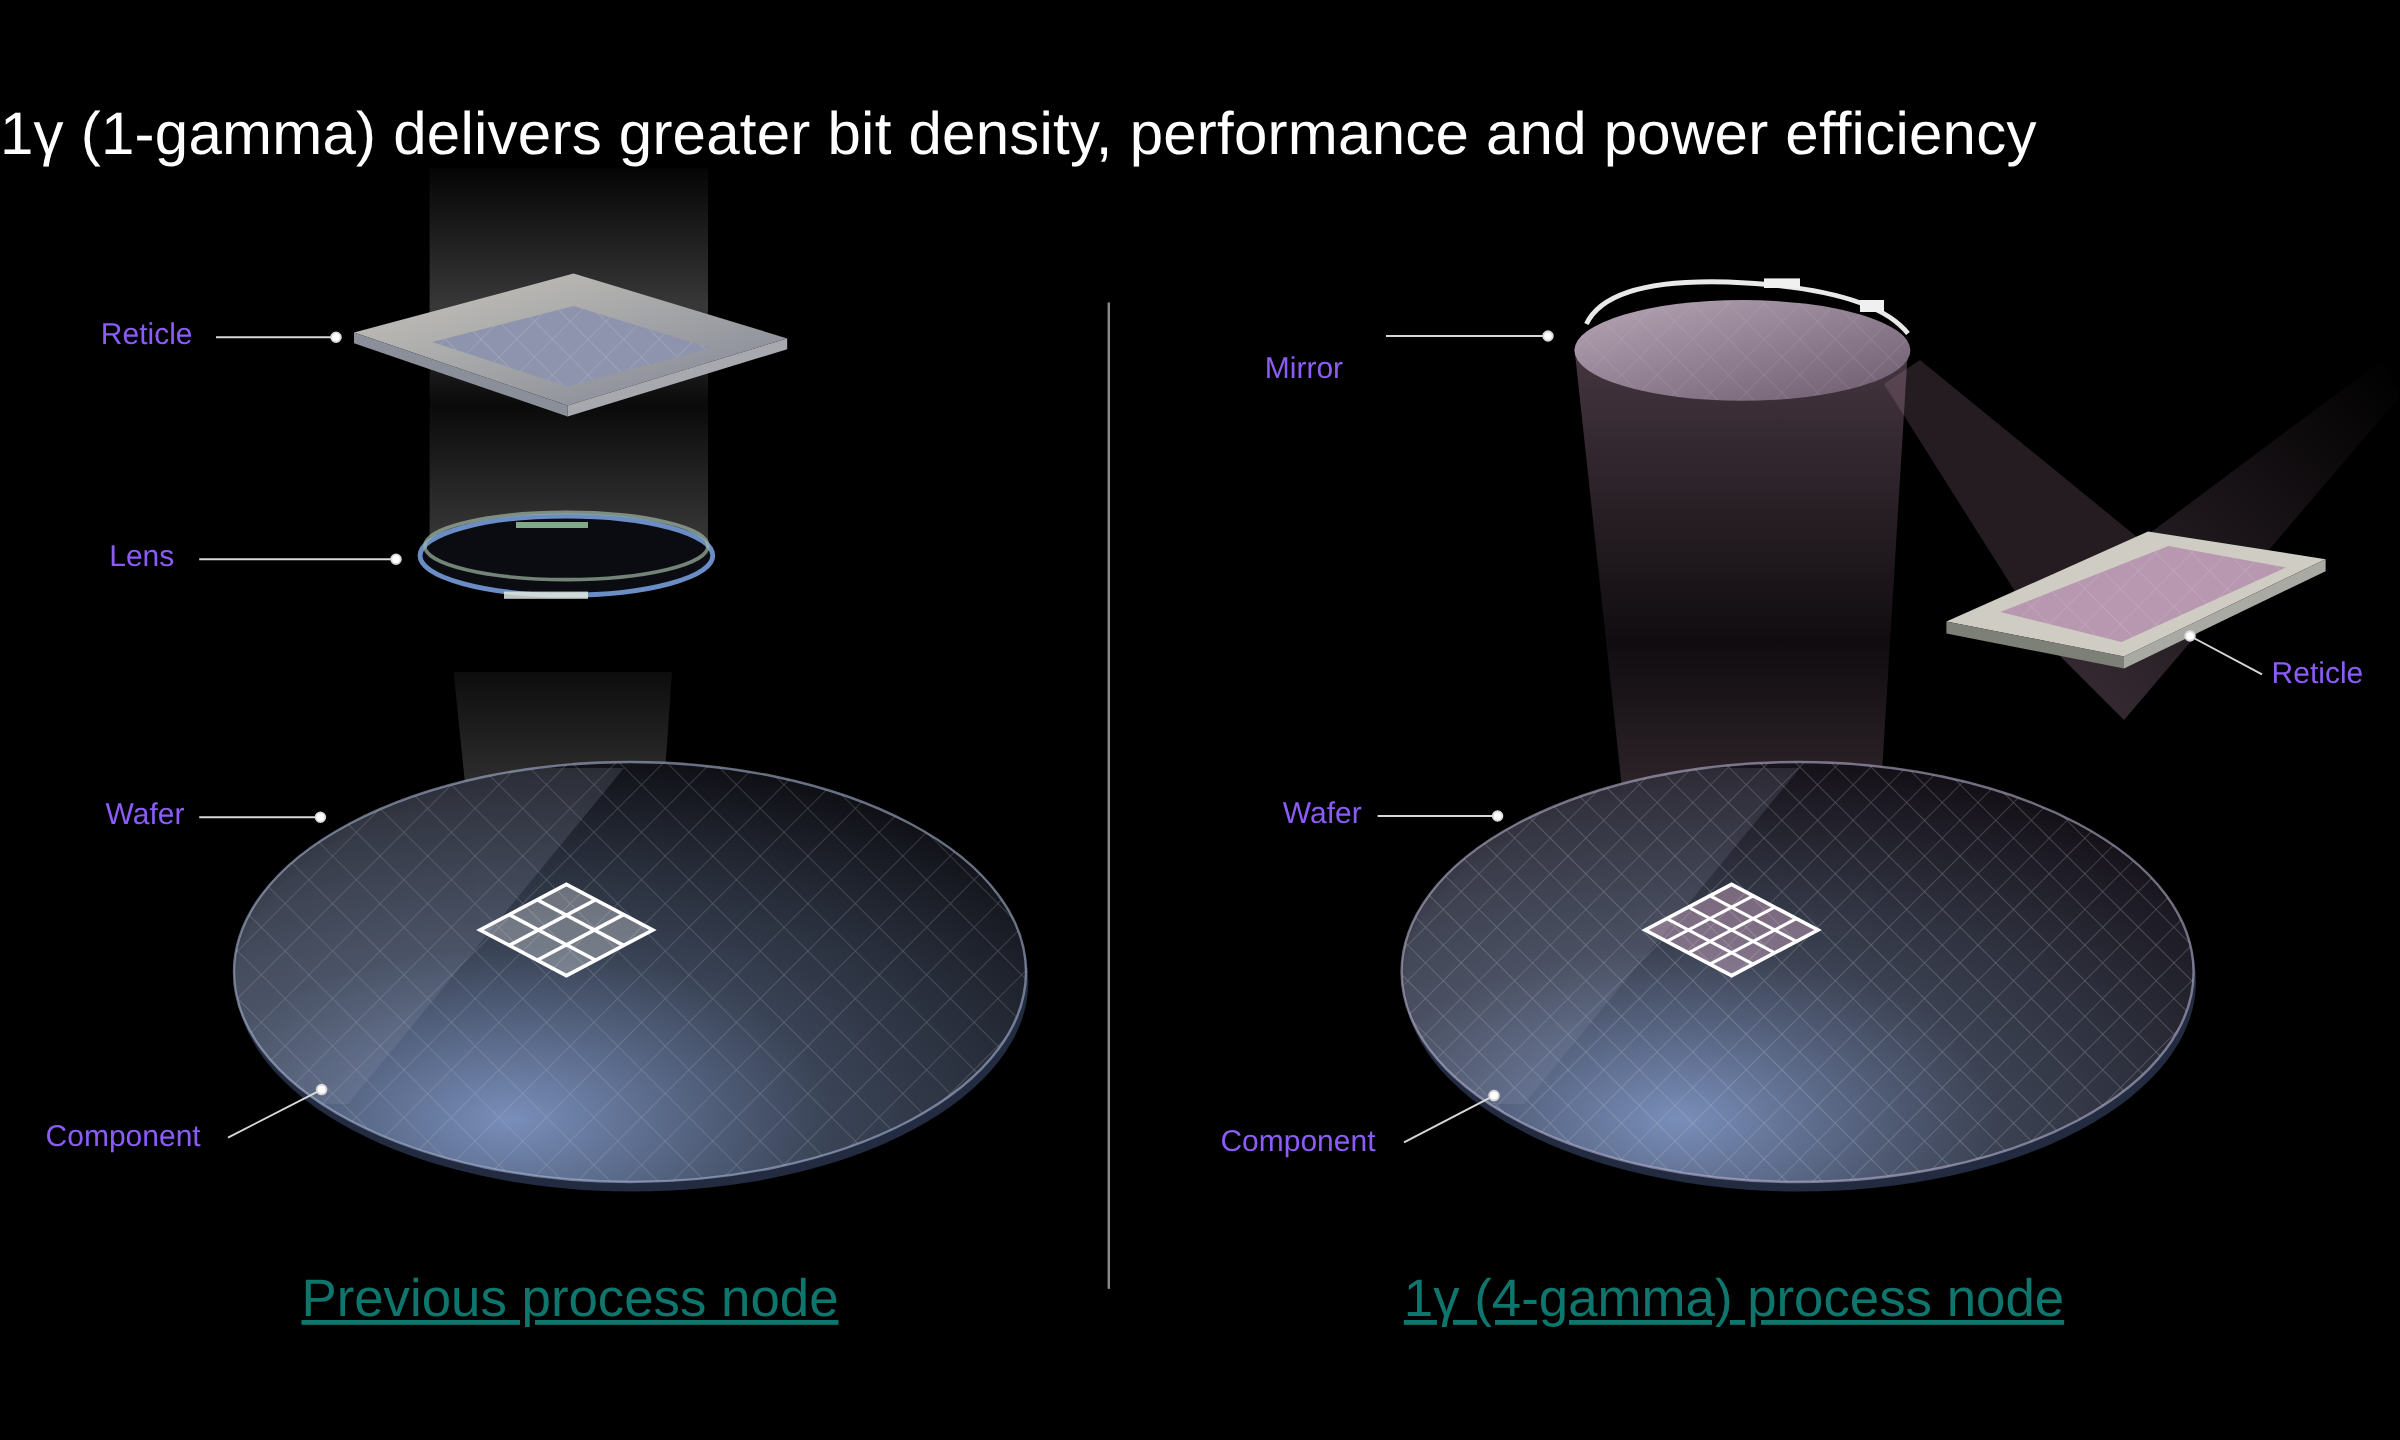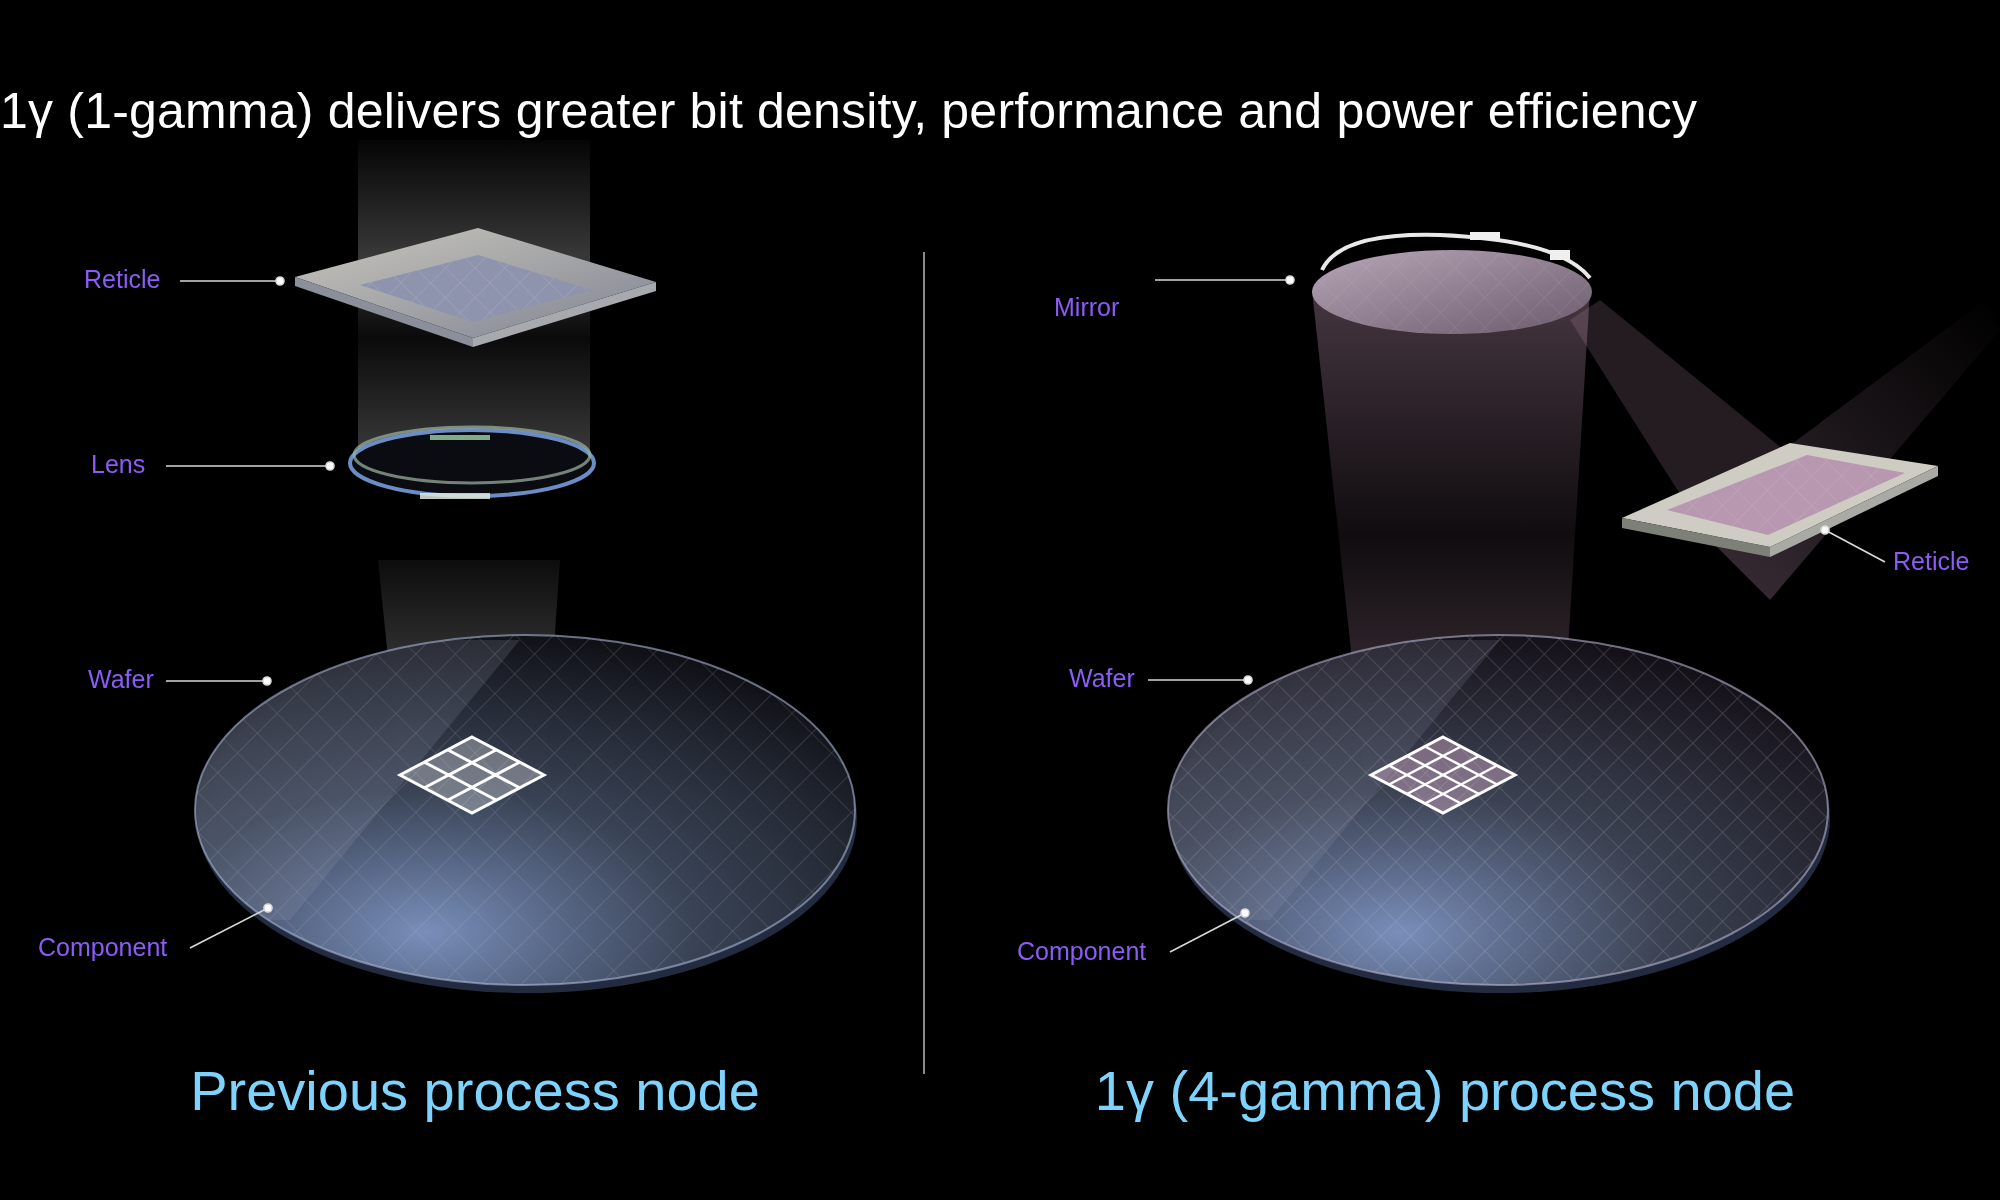--- a/index.html
+++ b/index.html
@@ -1,18 +1,18 @@
 <!DOCTYPE html>
 <html><head>
 <meta charset="utf-8">
 <style>
   html, body { margin:0; padding:0; background:#000; }
   body { width:2000px; height:1200px; position:relative; overflow:hidden; font-family:"Liberation Sans", "DejaVu Sans", sans-serif; color:#fff; }
   .title { position:absolute; left:0; top:82px; width:2000px; text-align:left; font-size:50px; font-weight:500; letter-spacing:0.2px; color:#fff; }
-  .panel-caption { position:absolute; top:1058px; font-size:56px; color:#7dd3fc; text-align:center; width:800px; }
+  .panel-caption { position:absolute; top:1058px; font-size:44px; color:#0f766e; text-align:center; width:800px;text-decoration:underline; }
   .cap-left { left:75px; }
   .cap-right { left:1045px; }
   .divider { position:absolute; left:923px; top:252px; width:2px; height:822px; background:#8a8a8a; }
   .label { position:absolute; font-size:25px; color:#8b5cf6; white-space:nowrap; }
   svg.art { position:absolute; left:0; top:0; }
 </style>
 </head>
 <body>
 
 <div class="title">1γ (1-gamma) delivers greater bit density, performance and power efficiency</div>

